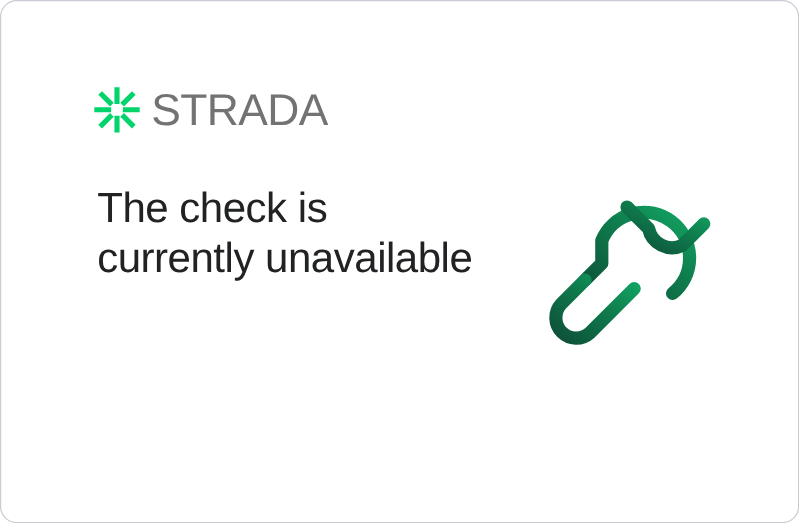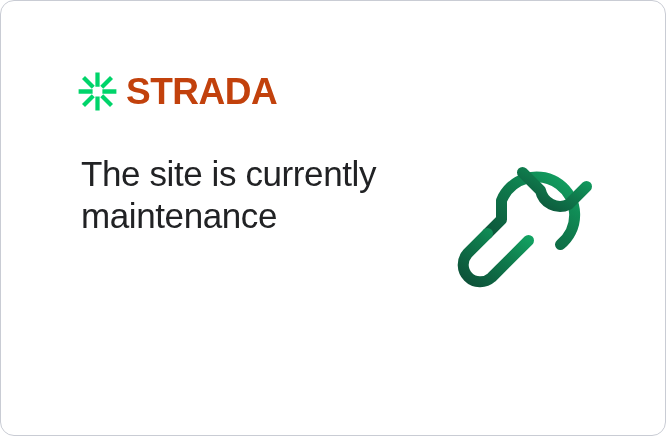--- a/index.html
+++ b/index.html
@@ -36,23 +36,23 @@
   }
   .logo-mark {
     width: 39px;
     height: 39px;
     display: block;
     flex: none;
   }
   .logo-wordmark {
     font-family: "Liberation Sans", sans-serif;
     font-size: 37px;
-    font-weight: bold;
+    font-weight: normal;
     letter-spacing: -0.5px;
-    color: #c2410c;
+    color: #737373;
     line-height: 1;
     white-space: nowrap;
     text-align: right;
   }
 
   
   .headline {
     position: absolute;
     left: 80px;
     top: 152px;
@@ -117,21 +117,21 @@
           <line x1="9" y1="9" x2="25" y2="25"></line>
           <line x1="39" y1="39" x2="55" y2="55"></line>
           <line x1="55" y1="9" x2="39" y2="25"></line>
           <line x1="25" y1="39" x2="9" y2="55"></line>
         </g>
       </svg>
     </span>
     <span class="logo-wordmark">STRADA</span>
   </div>
 
-  <h1 class="headline">The site is currently maintenance</h1>
+  <h1 class="headline">The check is currently unavailable</h1>
 
 
   <div class="wrench-illustration">
     <svg viewBox="0 0 158 152" aria-hidden="true">
       <defs>
         <linearGradient id="wrenchGrad" x1="0" y1="1" x2="1" y2="0">
           <stop offset="0%" stop-color="#0d5038"></stop>
           <stop offset="55%" stop-color="#0f7a4c"></stop>
           <stop offset="100%" stop-color="#12a463"></stop>
         </linearGradient>

